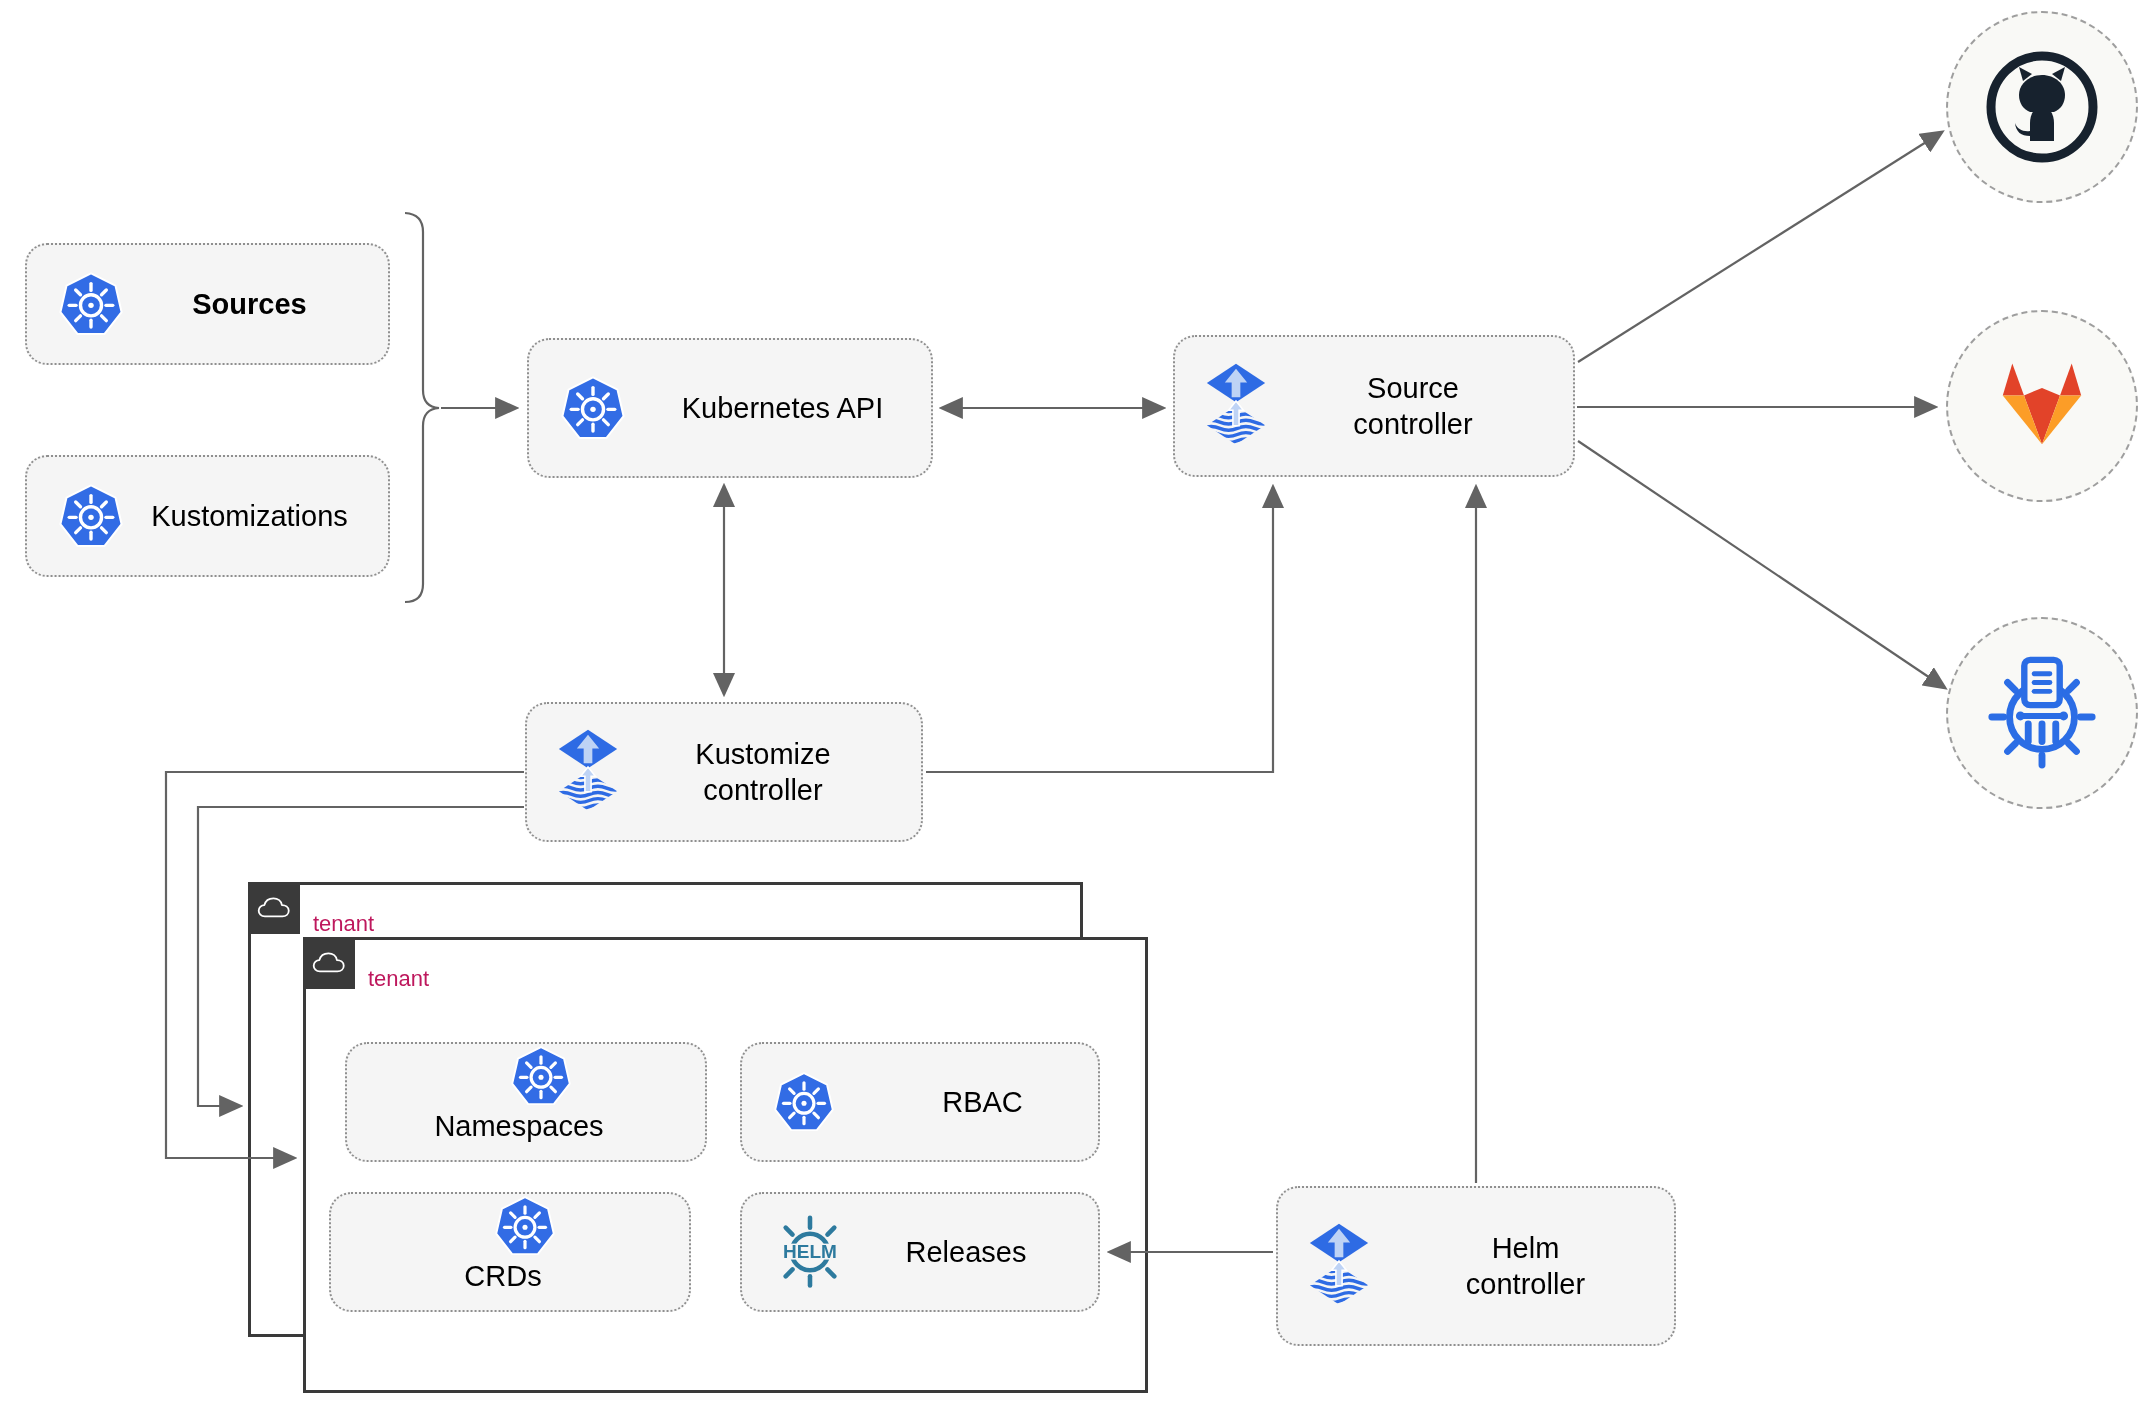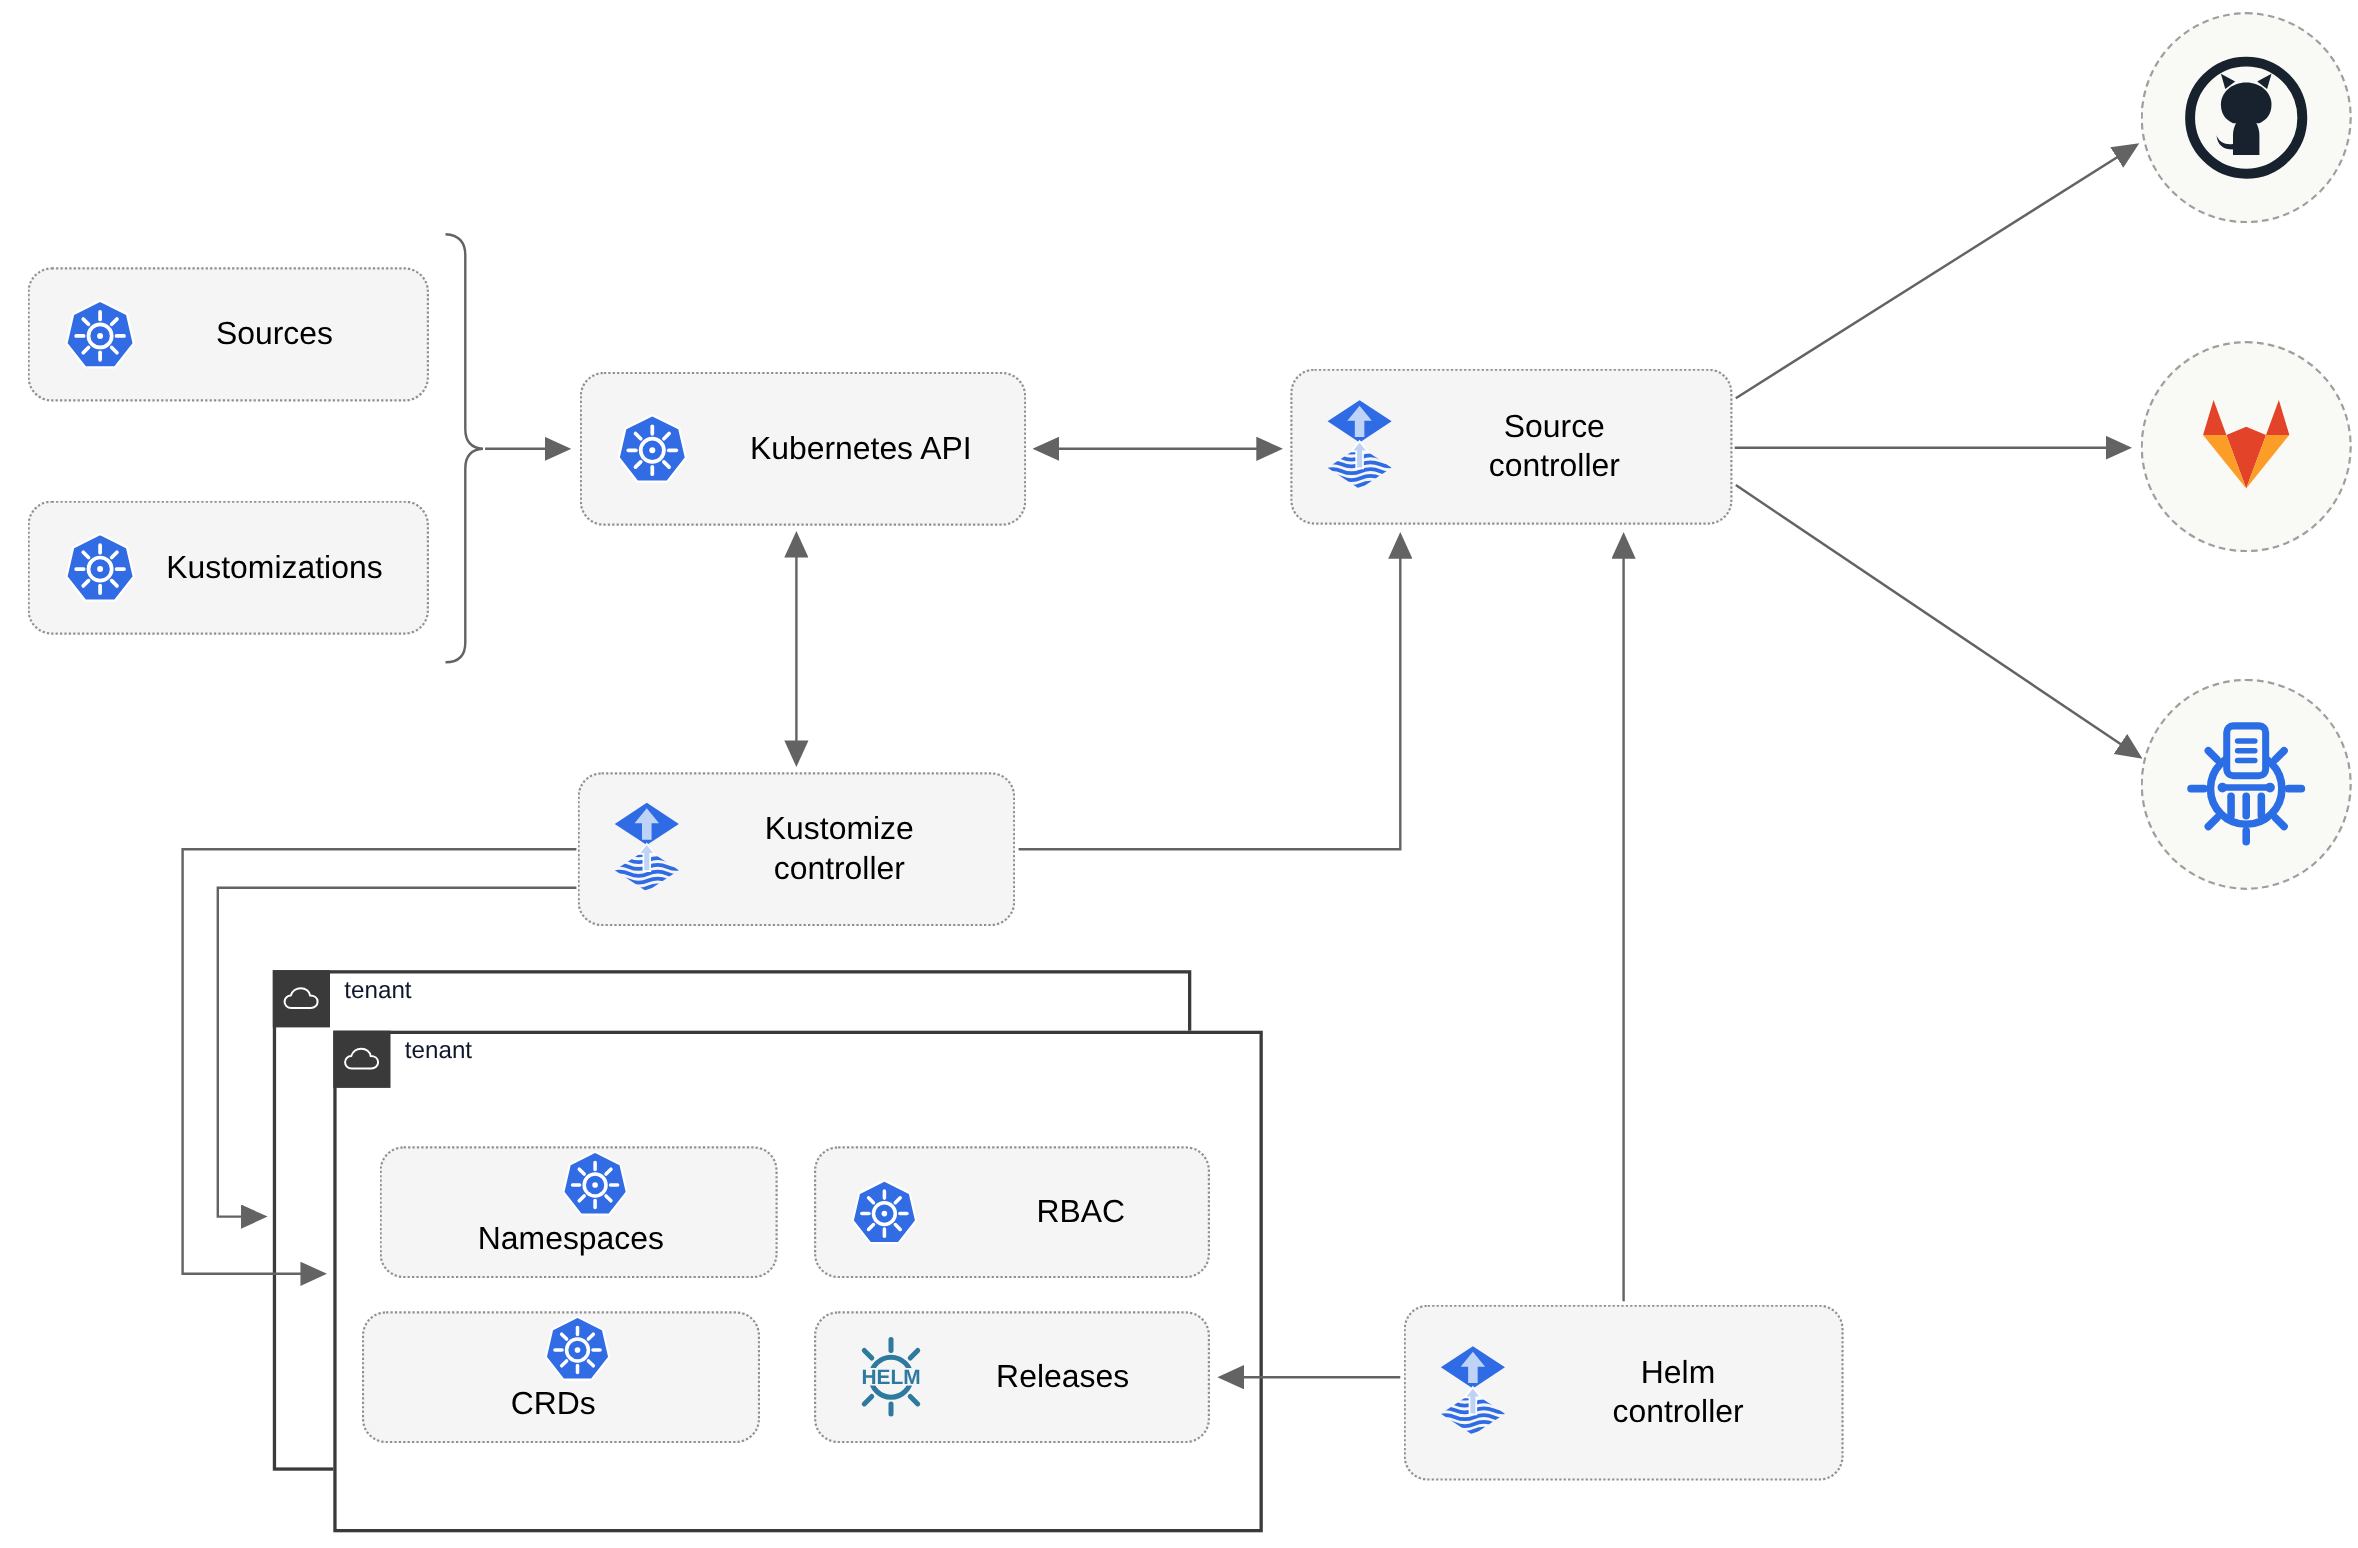--- a/index.html
+++ b/index.html
@@ -14,39 +14,39 @@
           font-family:"Liberation Sans",sans-serif;overflow:hidden;}
 
   
   .node{position:absolute;background:var(--node-fill);border:2px dotted var(--node-border);
         border-radius:22px;display:flex;align-items:center;z-index:3;box-sizing:border-box;}
   .node .icon{flex:0 0 auto;display:flex;align-items:center;justify-content:center;margin-left:30px;}
   .node .label{flex:1;text-align:center;font-size:29px;color:#000;line-height:1.25;padding-right:14px;}
   .node .label .inner{display:inline-block;}
   .node .label.two-line .inner{max-width:175px;}
 
-  #n-sources       {left:25px;  top:243px;  width:365px; height:122px;}
+  #n-sources       {left:25px;  top:243px;  width:365px; height:122px;font-weight:bold;}
   #n-kustomizations{left:25px;  top:455px;  width:365px; height:122px;}
   #n-k8s-api       {left:527px; top:338px;  width:406px; height:140px;gap:21px;}
   #n-source-ctl    {left:1173px;top:335px;  width:402px; height:142px;align-items:center;}
   #n-kustomize-ctl {left:525px; top:702px;  width:398px; height:140px;}
   #n-helm-ctl      {left:1276px;top:1186px; width:400px; height:160px;gap:21px;}
   #n-namespaces    {left:345px; top:1042px; width:362px; height:120px;flex-direction:column;}
   #n-rbac          {left:740px; top:1042px; width:360px; height:120px;gap:45px;}
   #n-crds          {left:329px; top:1192px; width:362px; height:120px;flex-direction:column;}
   #n-releases      {left:740px; top:1192px; width:360px; height:120px;}
 
   
   .tenant{position:absolute;background:#fff;border:3px solid var(--tenant-dark);box-sizing:border-box;}
   #tenant-back {left:248px;top:882px;width:835px;height:455px;z-index:1;}
   #tenant-front{left:303px;top:937px;width:845px;height:456px;z-index:2;}
   .tenant .tab{position:absolute;left:-3px;top:-3px;width:52px;height:52px;background:var(--tenant-dark);
                display:flex;align-items:center;justify-content:center;}
   .tenant .tab svg{width:34px;height:25px;}
-  .tenant .tname{position:absolute;left:62px;top:2px;font-size:22px;color:#0f172a;}
+  .tenant .tname{position:absolute;left:62px;top:26px;font-size:22px;color:#be185d;}
 
   
   .ext{position:absolute;width:192px;height:192px;border:2.5px dashed var(--circle-border);
        border-radius:50%;background:var(--circle-fill);display:flex;align-items:center;
        justify-content:center;z-index:3;box-sizing:border-box;}
   #ext-github{left:1946px;top:11px;}
   #ext-gitlab{left:1946px;top:310px;}
   #ext-chartmuseum{left:1946px;top:617px;}
 
   .icon-k8s{width:68px;height:68px;}

